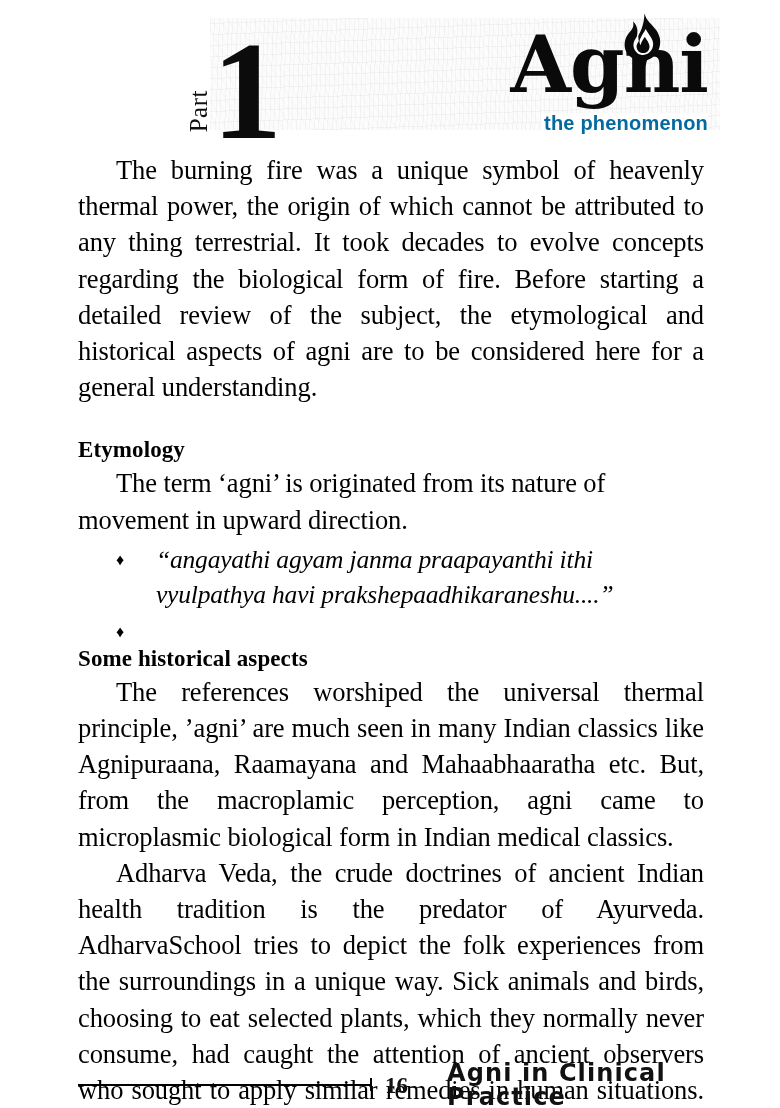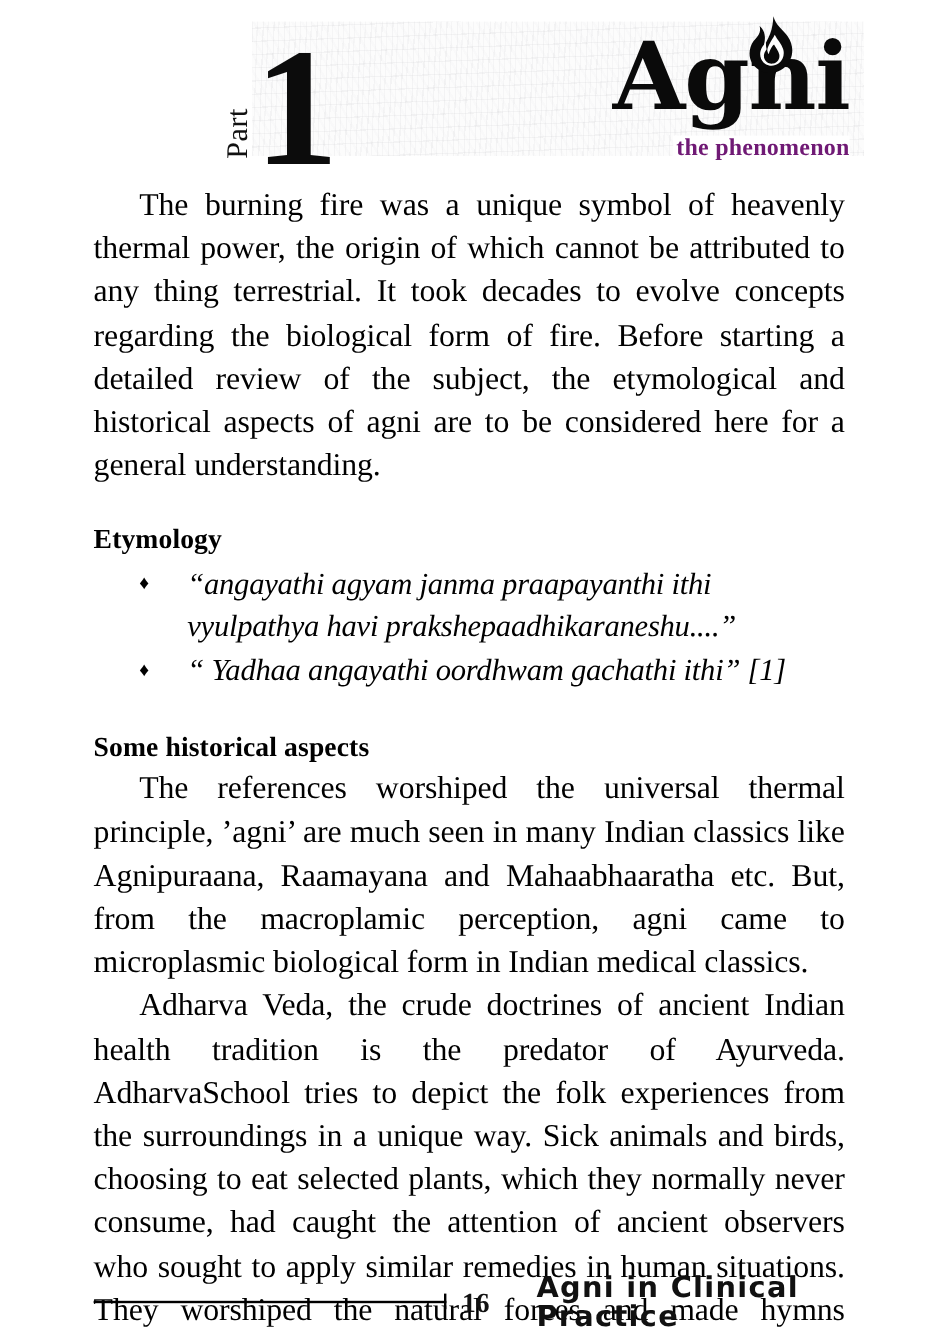--- a/index.html
+++ b/index.html
@@ -101,26 +101,26 @@
     font-weight: 700;
     font-size: 78px;
     line-height: 1;
     letter-spacing: -1px;
     color: #0a0a0a;
   }
   .agni-sub {
     position: absolute;
     right: 0px;
     bottom: 4px;
-    font-family: Liberation Serif, serif;
+    font-family: Liberation Sans, sans-serif;
     font-weight: 700;
     font-size: 20px;
     letter-spacing: 0.2px;
     line-height: 1;
-    color: #701a75;
+    color: #0369a1;
     background: #ffffff;
     padding-left: 3px;
   }
   .flame-icon {
     position: absolute;
     right: 43px;
     top: 0px;
     width: 44px;
     height: 54px;
   }
@@ -282,29 +282,29 @@
 </div>
 
 <div class="content">
 
   <p class="para">The burning fire was a unique symbol of heavenly thermal power, the origin of which cannot be attributed to any thing terrestrial. It took decades to evolve concepts regarding the biological form of fire. Before starting a detailed review of the subject, the etymological and historical aspects of agni are to be considered here for a general understanding.</p>
 
   <div class="gap-lg"></div>
 
   <h2 class="heading">Etymology</h2>
 
+  <p class="para nojust">The term ‘agni’ is originated from its nature of movement in upward direction.</p>
 
   <ul class="quote-list">
     <li>
       <span class="bullet">♦</span>
       <span>“angayathi agyam janma praapayanthi ithi vyulpathya havi prakshepaadhikaraneshu....”</span>
     </li>
     <li>
       <span class="bullet">♦</span>
-      <span>“ Yadhaa angayathi oordhwam gachathi ithi” [1]</span>
     </li>
   </ul>
 
   <div class="gap-lg"></div>
 
   <h2 class="heading">Some historical aspects</h2>
 
   <p class="para">The references worshiped the universal thermal principle, ’agni’ are much seen in many Indian classics like Agnipuraana, Raamayana and Mahaabhaaratha etc. But, from the macroplamic perception, agni came to microplasmic biological form in Indian medical classics.</p>
 
   <p class="para last-flow">Adharva Veda, the crude doctrines of ancient Indian health tradition is the predator of Ayurveda. AdharvaSchool tries to depict the folk experiences from the surroundings in a unique way. Sick animals and birds, choosing to eat selected plants, which they normally never consume, had caught the attention of ancient observers who sought to apply similar remedies in human situations. They worshiped the natural forces and made hymns (manthras) to pray for cure. We read so many Adharvan hymns, where agni is worshipped</p>

